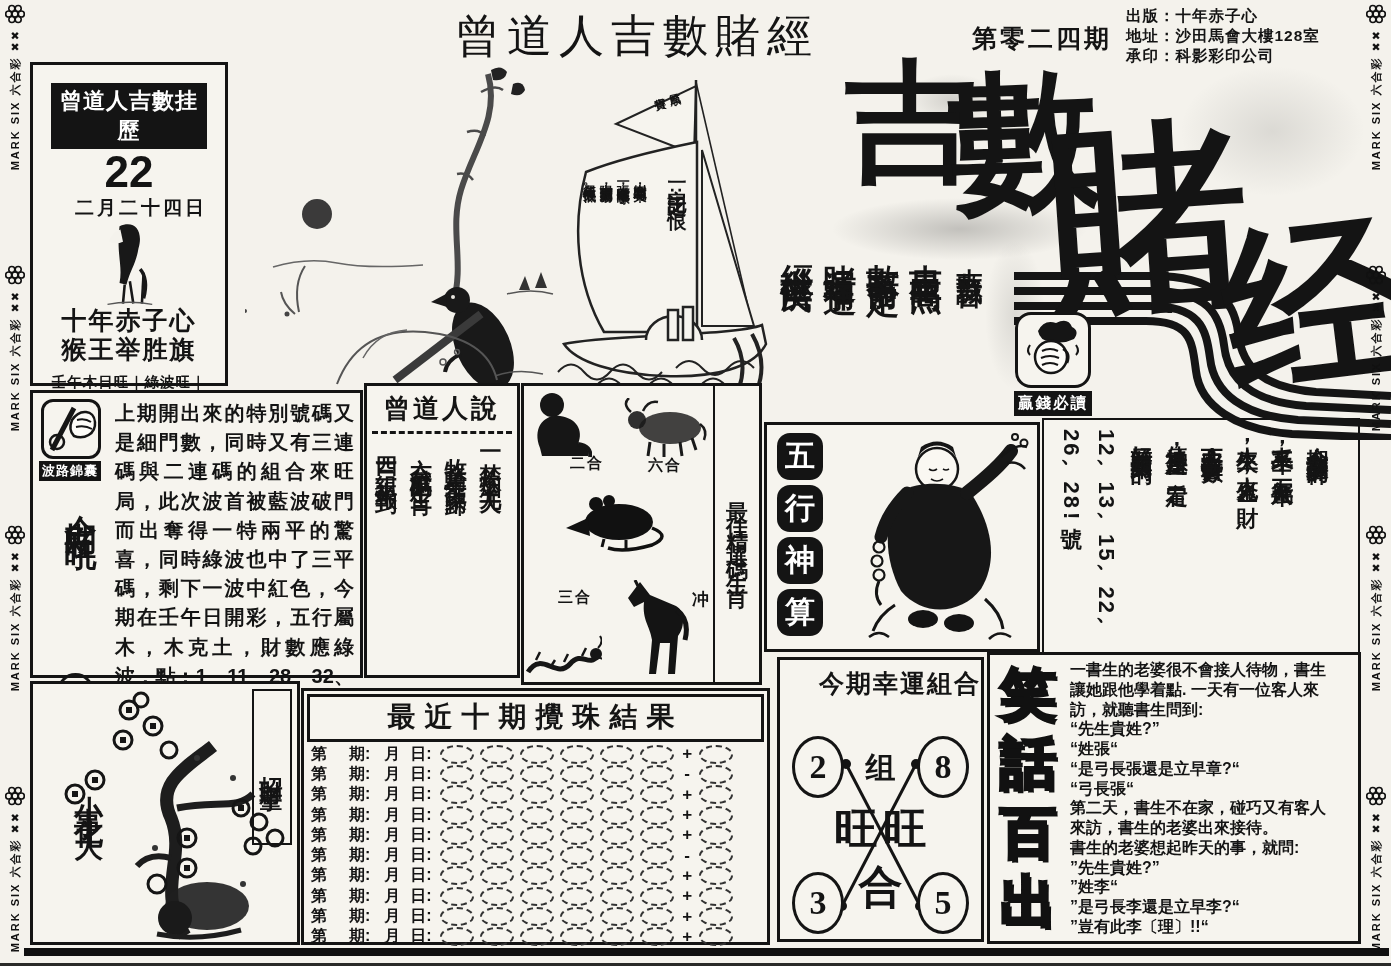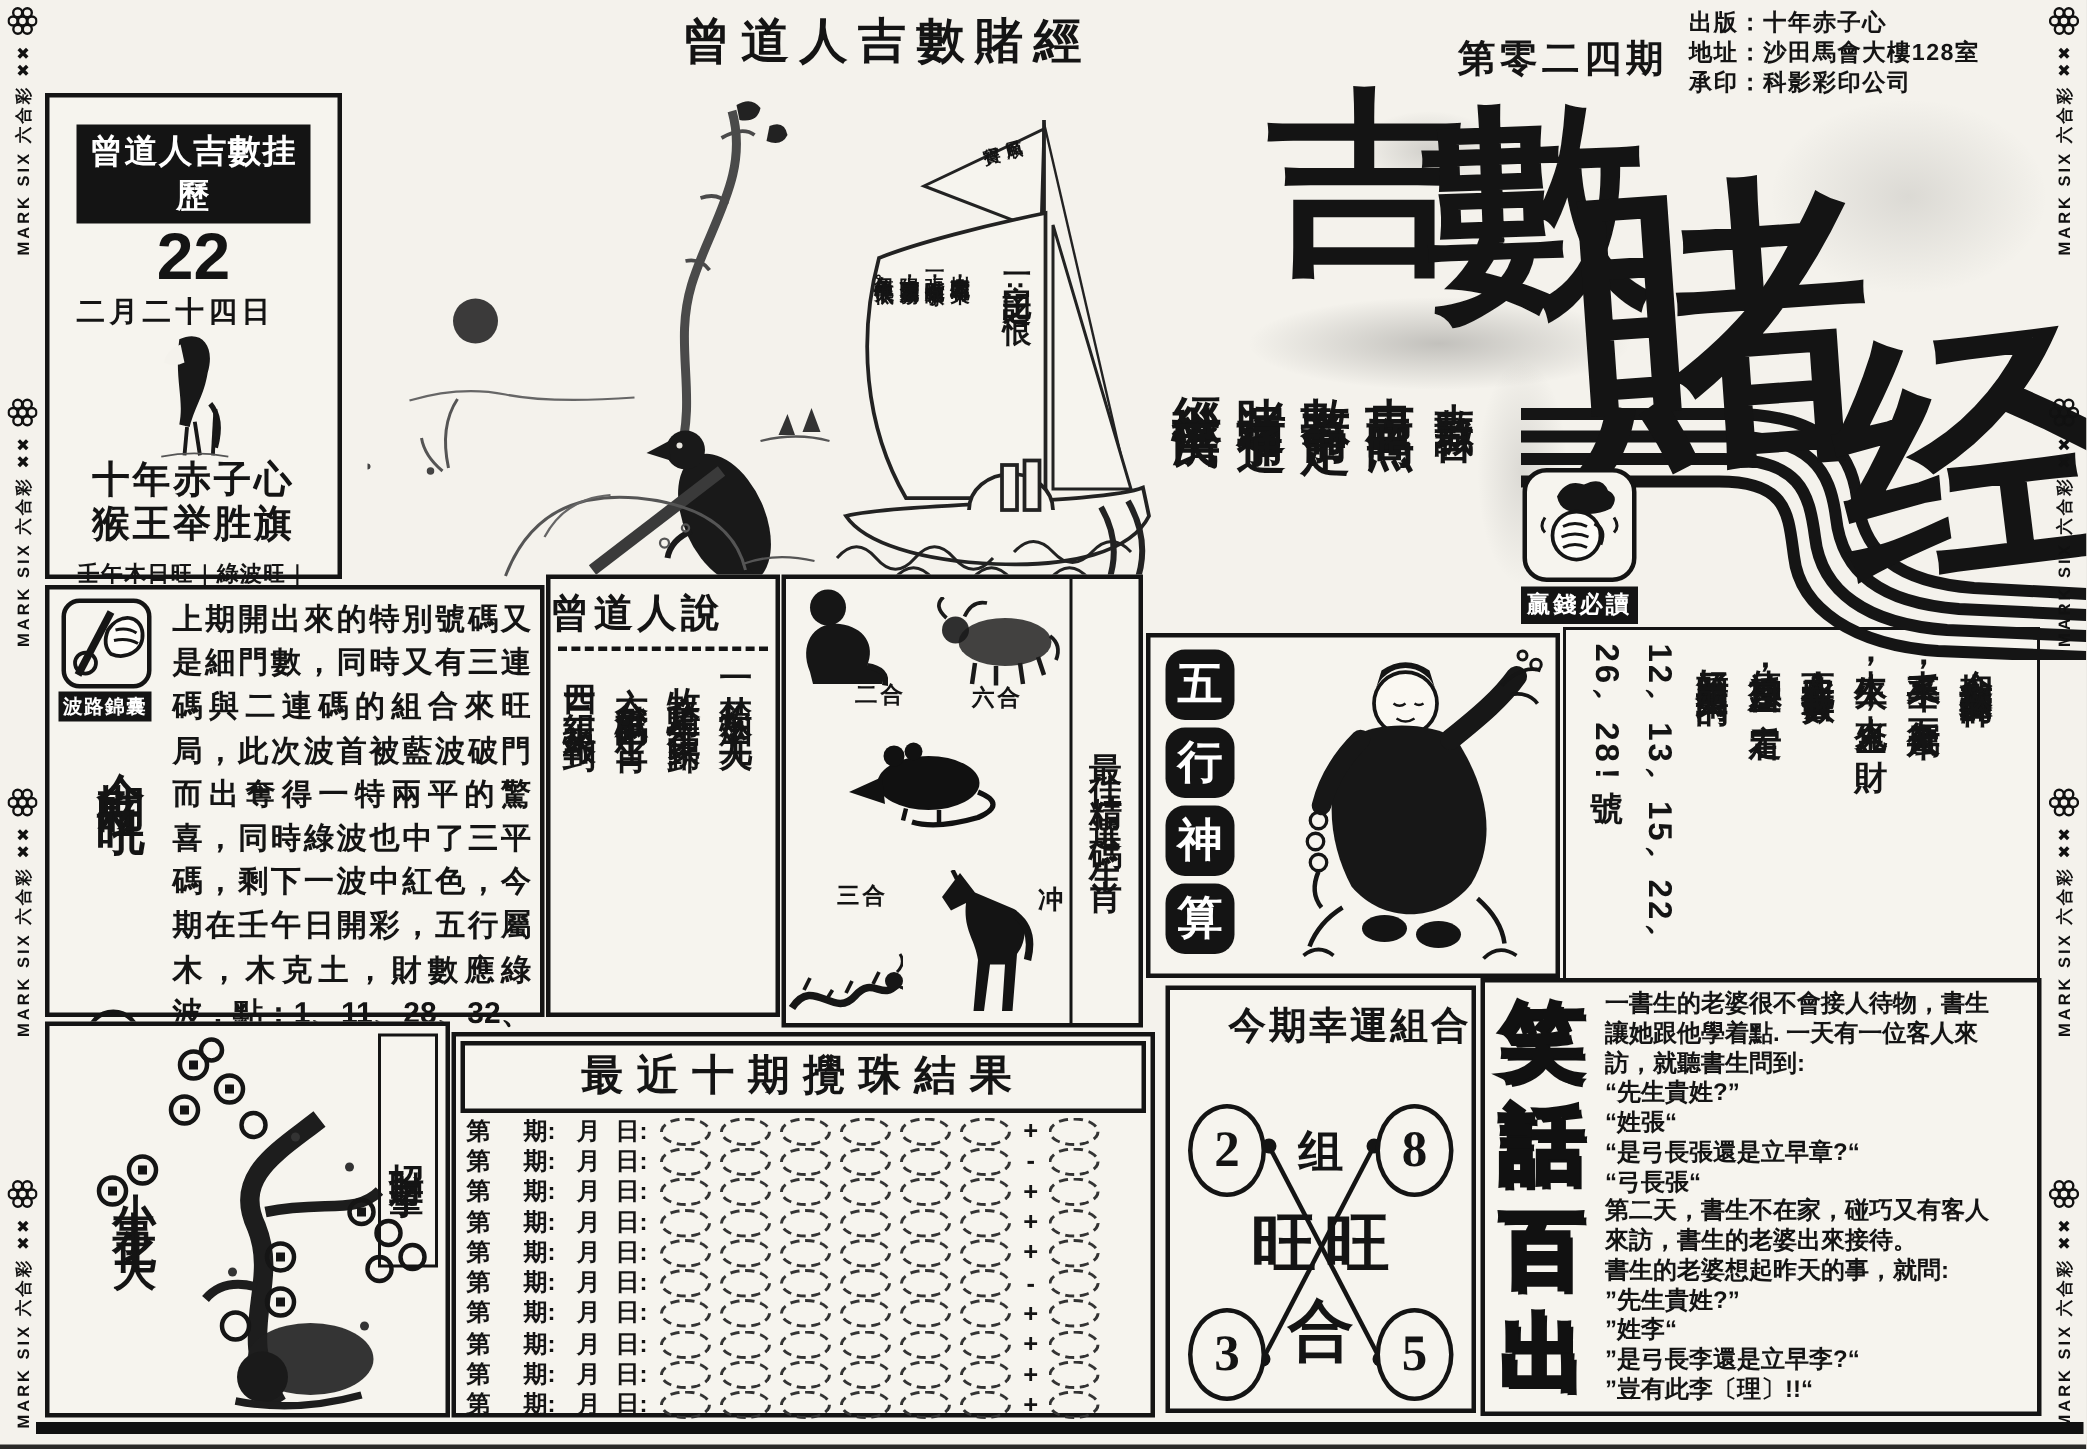--- a/index.html
+++ b/index.html
@@ -14,30 +14,30 @@
 
   
   .edge{position:absolute;top:4px;bottom:14px;width:30px;display:flex;flex-direction:column;
         justify-content:space-between;align-items:center;z-index:8}
   .edge-left{left:0}.edge-right{right:0}
   .edge-unit{display:flex;flex-direction:column;align-items:center;gap:5px}
   .edge-text{writing-mode:vertical-rl;text-orientation:sideways;transform:rotate(180deg);
              font-size:11px;font-weight:800;letter-spacing:2px;white-space:nowrap;color:#111}
 
   
-  .h-title{left:455px;top:6px;font-size:32px;font-weight:700;letter-spacing:7px}
+  .h-title{left:455px;top:6px;font-size:45px;font-weight:400;letter-spacing:7px}
   .h-issue{left:972px;top:22px;font-size:25px;font-weight:900;letter-spacing:3px}
   .h-pub{left:1126px;top:6px;font-size:15.5px;font-weight:700;line-height:1.28;letter-spacing:1px}
 
   
   #calendar{left:30px;top:62px;width:198px;height:324px;padding:18px}
   #calendar .cal-head{background:#141414;color:#fff;font-size:22px;font-weight:900;
       text-align:center;letter-spacing:1px;padding:3px 0}
   #calendar .cal-day{font-size:44px;font-weight:700;text-align:center;line-height:1.05}
-  #calendar .cal-date{font-size:19px;text-align:left;letter-spacing:3px;font-weight:600}
+  #calendar .cal-date{font-size:19px;text-align:right;letter-spacing:3px;font-weight:600}
   #calendar .cal-line{font-size:25px;font-weight:700;text-align:center;letter-spacing:2px;line-height:1.15}
   #calendar .cal-note{font-size:14.5px;font-weight:700;text-align:center;letter-spacing:1px;margin-top:8px}
   .lucky-wrap{display:flex;align-items:flex-start;padding:2px 4px 0 4px}
   .lucky-label{font-size:18px;font-weight:900;padding-top:4px;letter-spacing:1px}
   #lucky-rows{flex:1;display:flex;flex-direction:column;gap:3px;align-items:flex-end}
   .lucky-row{display:flex;gap:4px}
   .num-circle{width:27px;height:27px;border:2.5px solid #141414;border-radius:50%;
       display:flex;align-items:center;justify-content:center;font-size:14.5px;font-weight:900}
 
   
@@ -45,21 +45,21 @@
   #tips .tip-icon{position:absolute;left:8px;top:6px;width:60px;height:60px;border:3px solid #141414;border-radius:12px}
   #tips .tip-badge{position:absolute;left:6px;top:68px;background:#141414;color:#fff;
       font-size:13px;font-weight:900;padding:1px 3px;letter-spacing:1px}
   #tips .tip-topic{position:absolute;left:26px;top:96px;font-size:32px;font-weight:900;letter-spacing:8px}
   .big-circle{position:absolute;width:37px;height:37px;border:3px solid #141414;border-radius:50%;
       display:flex;align-items:center;justify-content:center;font-size:20px;font-weight:900}
   #tips .tip-text{margin-left:76px;font-size:20px;font-weight:700;line-height:1.46;text-align:justify}
 
   
   #says{left:364px;top:383px;width:156px;height:295px}
-  #says .says-head{font-size:26px;font-weight:900;text-align:left;letter-spacing:3px;padding:5px 0 3px}
+  #says .says-head{font-size:26px;font-weight:900;text-align:center;letter-spacing:3px;padding:5px 0 3px}
   #says .says-div{border-top:3px dashed #141414;margin:2px 5px 6px}
   #says .says-verses{writing-mode:vertical-rl;text-orientation:upright;white-space:pre-line;
       font-size:22px;font-weight:900;line-height:1.58;letter-spacing:6px;height:228px;margin:0 auto;padding-right:8px}
 
   
   #zodiac{left:521px;top:383px;width:241px;height:302px}
   #zodiac .z-title{position:absolute;right:0;top:0;bottom:0;width:46px;border-left:2.5px solid #141414;
       display:flex;align-items:center;justify-content:center}
   #zodiac .z-title span{writing-mode:vertical-rl;text-orientation:upright;font-size:22px;font-weight:700;
       letter-spacing:14px;font-family:"Liberation Serif","DejaVu Serif",serif}

